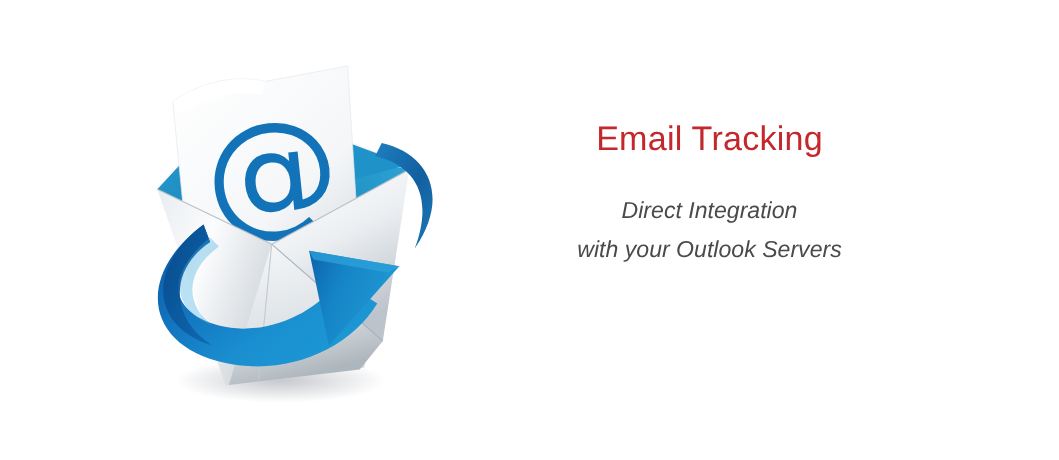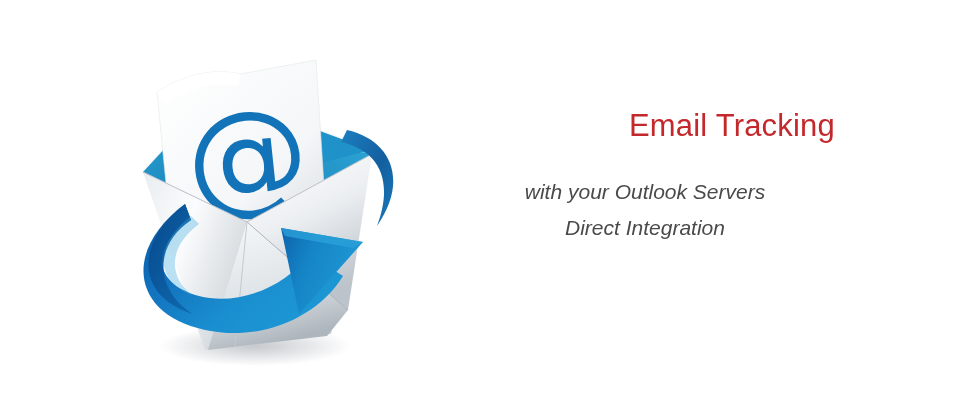--- a/index.html
+++ b/index.html
@@ -42,21 +42,20 @@
     text-align: center;
   }
   .headline {
     margin: 0;
     font-family: "Liberation Sans", sans-serif;
     font-size: 31px;
     font-weight: 400;
     letter-spacing: 0.2px;
     color: #c3282c;
     line-height: 1.15;
-    text-align: right;
   }
   .subtitle {
     margin: 0;
     padding-top: 30px;
     font-family: "Liberation Sans", sans-serif;
     font-style: italic;
     font-size: 21px;
     font-weight: 400;
     color: #4a4a4a;
     line-height: 1.72;
@@ -192,18 +191,18 @@
         <path d="M 96 178
                  C 60 206, 58 242, 98 258
                  C 72 238, 74 208, 104 186 Z" fill="#3aa9dd" opacity="0.35"></path>
       </g>
     </svg>
   </div>
 
   <div class="text-block">
     <h1 class="headline">Email Tracking</h1>
     <p class="subtitle">
+      <span class="subtitle-line">Direct Integration</span>
       <span class="subtitle-line">with your Outlook Servers</span>
-      <span class="subtitle-line">Direct Integration</span>
     </p>
   </div>
 
 </div>
 
 </body></html>

